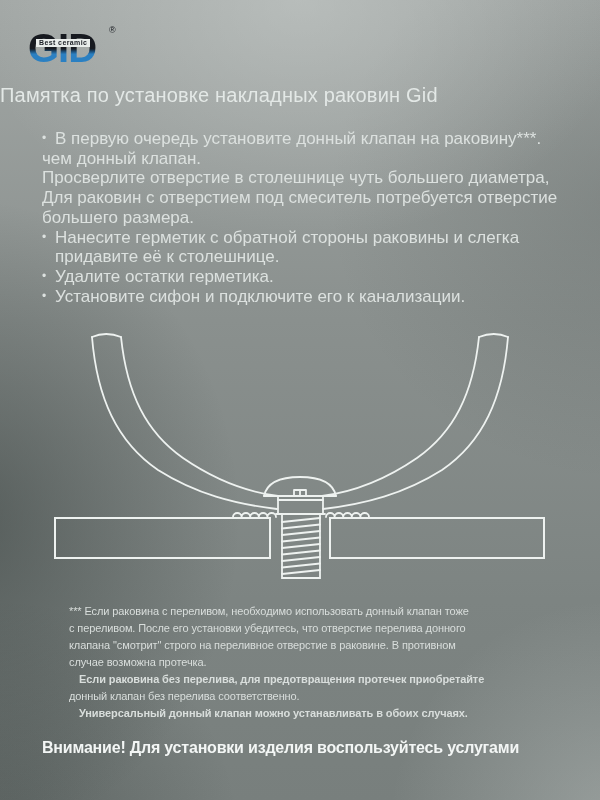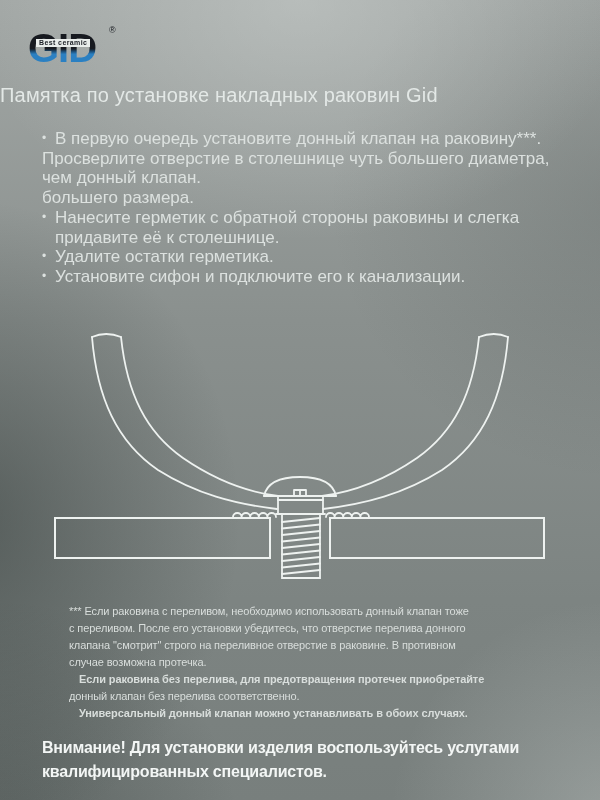--- a/index.html
+++ b/index.html
@@ -60,24 +60,27 @@
   </div>
 
   <div class="title">Памятка по установке накладных раковин Gid</div>
 
   <div class="instructions">
     <div class="line">
       <span class="b">•</span>
       <span>В первую очередь установите донный клапан на раковину***.</span>
     </div>
     <div class="line">
+      <span>чем донный клапан.</span>
+    </div>
+    <div class="line">
       <span>Просверлите отверстие в столешнице чуть большего диаметра,</span>
     </div>
     <div class="line">
-      <span>чем донный клапан.</span>
+      <span>Для раковин с отверстием под смеситель потребуется отверстие</span>
     </div>
     <div class="line">
       <span>большего размера.</span>
     </div>
     <div class="line">
       <span class="b">•</span>
       <span>Нанесите герметик с обратной стороны раковины и слегка</span>
     </div>
     <div class="line hang">
       <span>придавите её к столешнице.</span>
@@ -132,16 +135,15 @@
     <div>с переливом. После его установки убедитесь, что отверстие перелива донного</div>
     <div>клапана "смотрит" строго на переливное отверстие в раковине. В противном</div>
     <div>случае возможна протечка.</div>
     <div class="fn-indent">Если раковина без перелива, для предотвращения протечек приобретайте</div>
     <div>донный клапан без перелива соответственно.</div>
     <div class="fn-indent">Универсальный донный клапан можно устанавливать в обоих случаях.</div>
   </div>
 
   <div class="warning">
     <div>Внимание! Для установки изделия воспользуйтесь услугами</div>
-    <div>квалифицированных специалистов.</div>
   </div>
 
 </div>
 
 </body></html>

